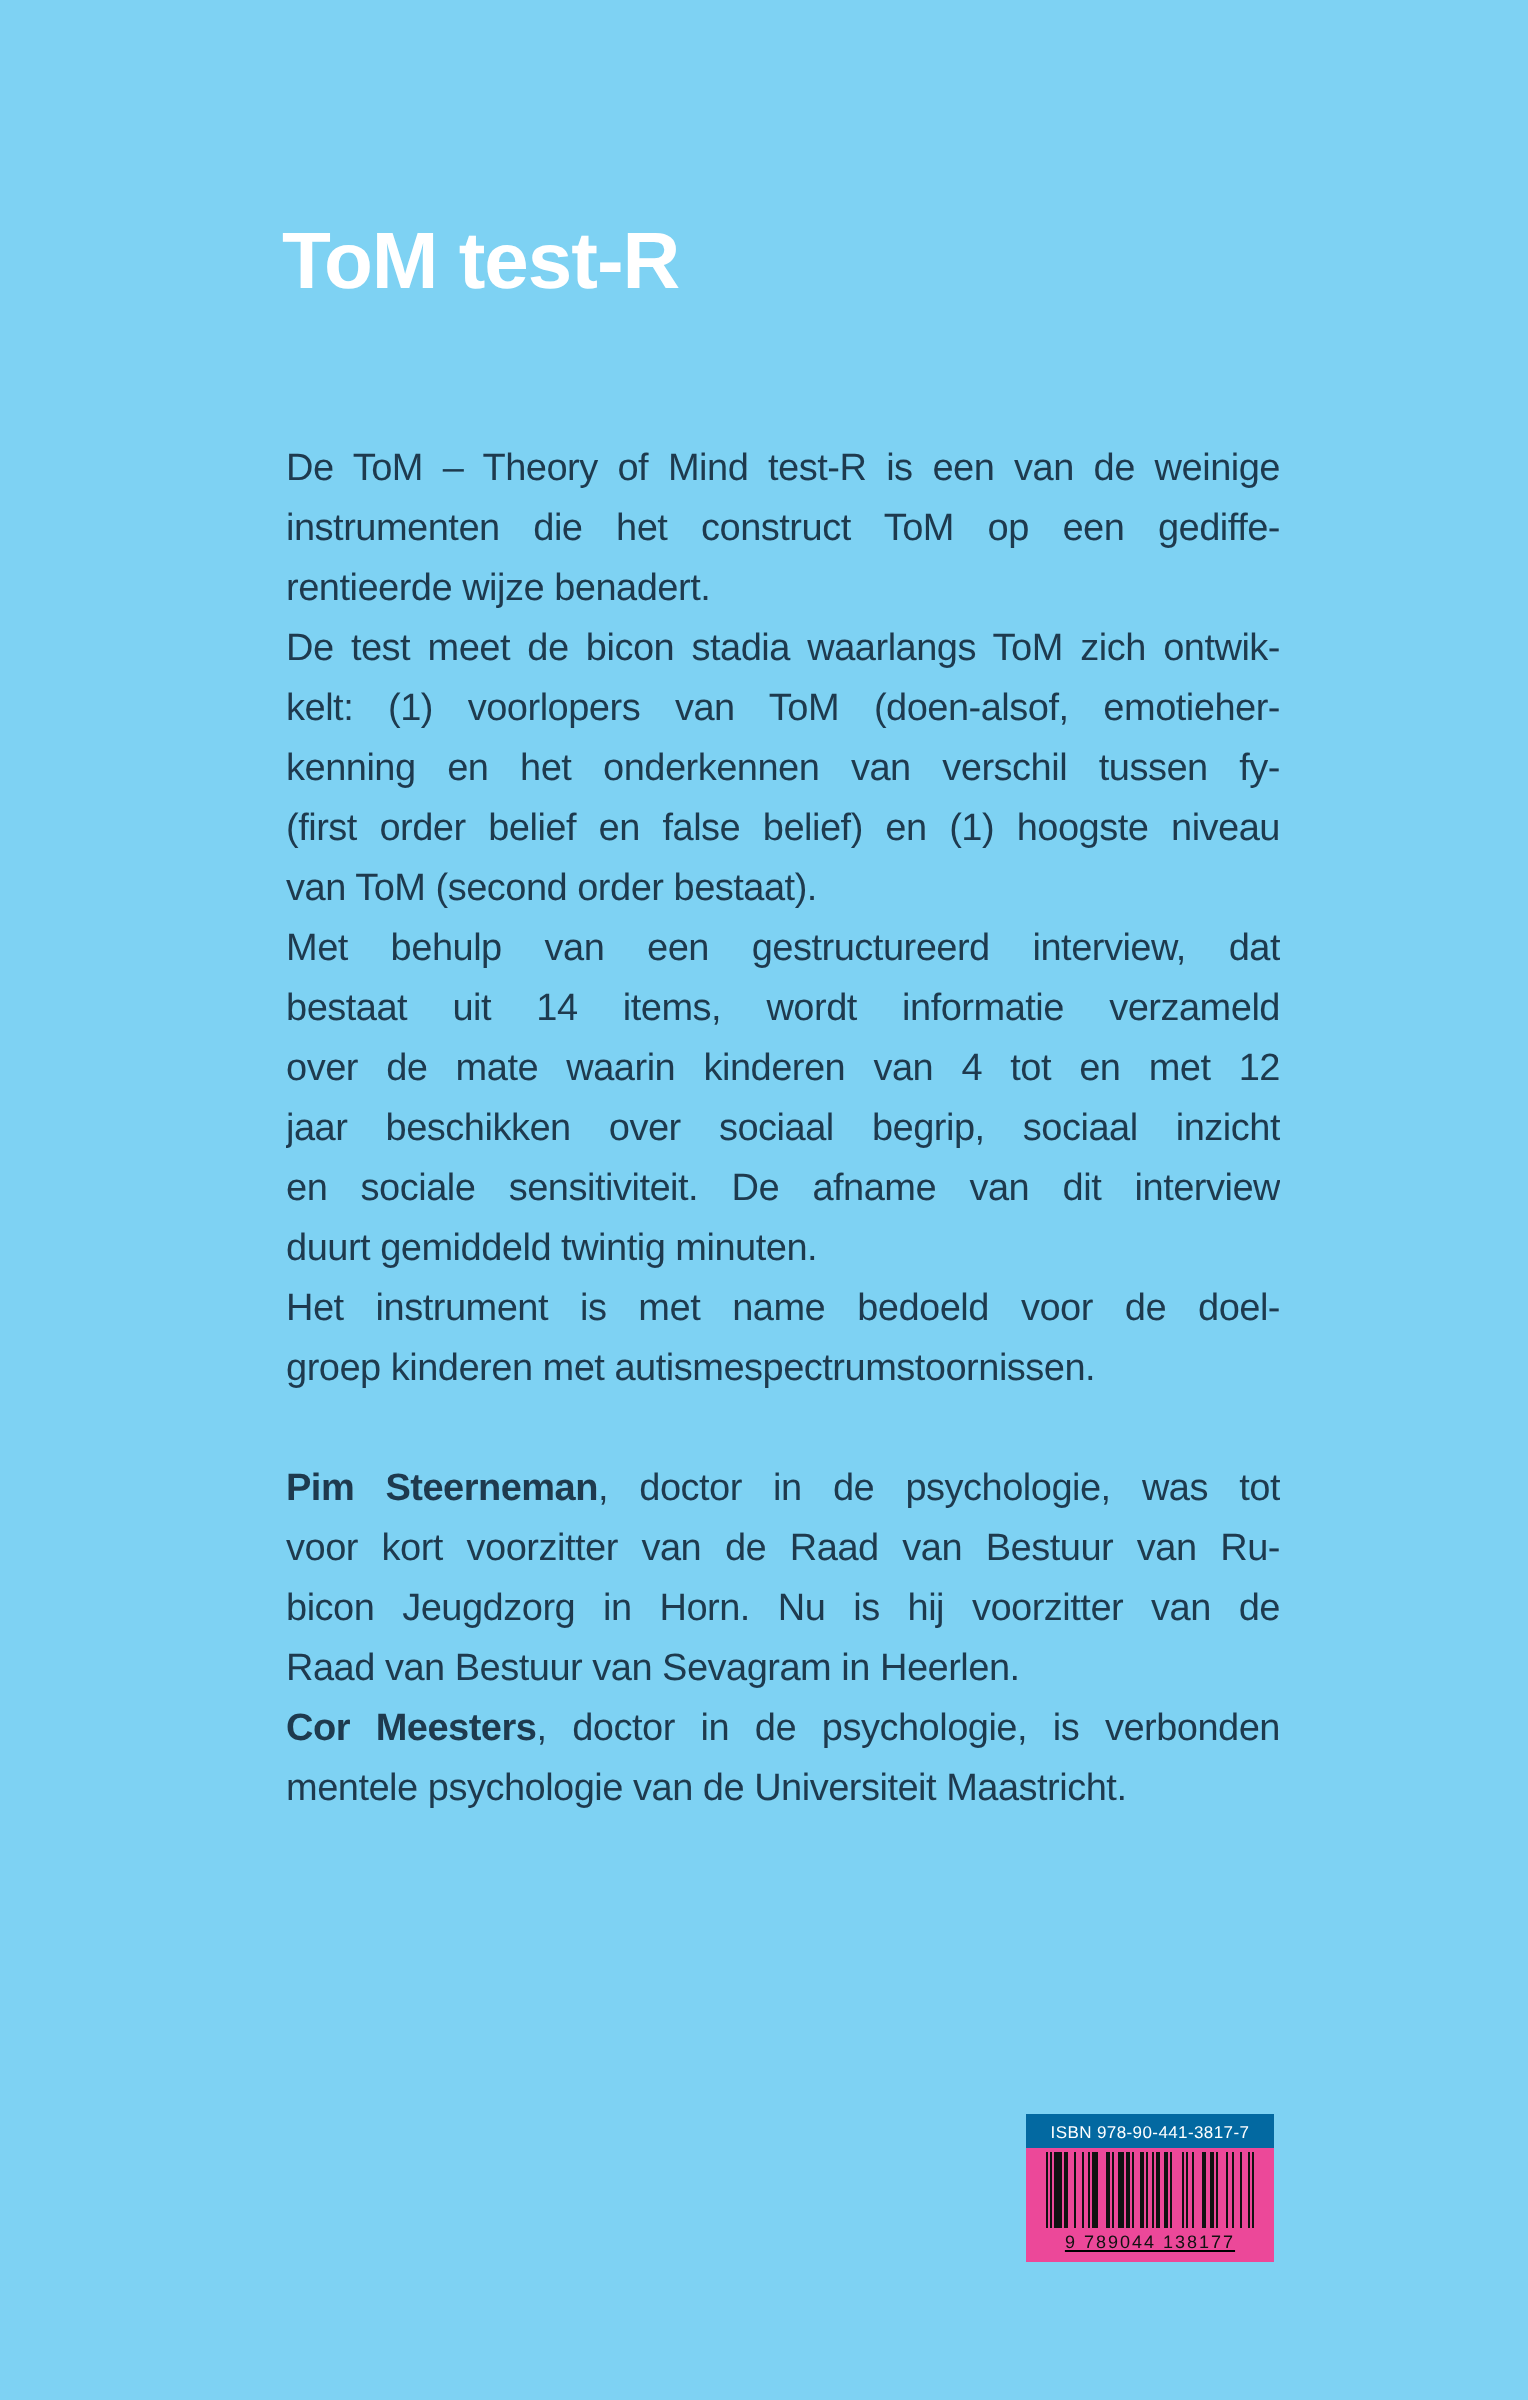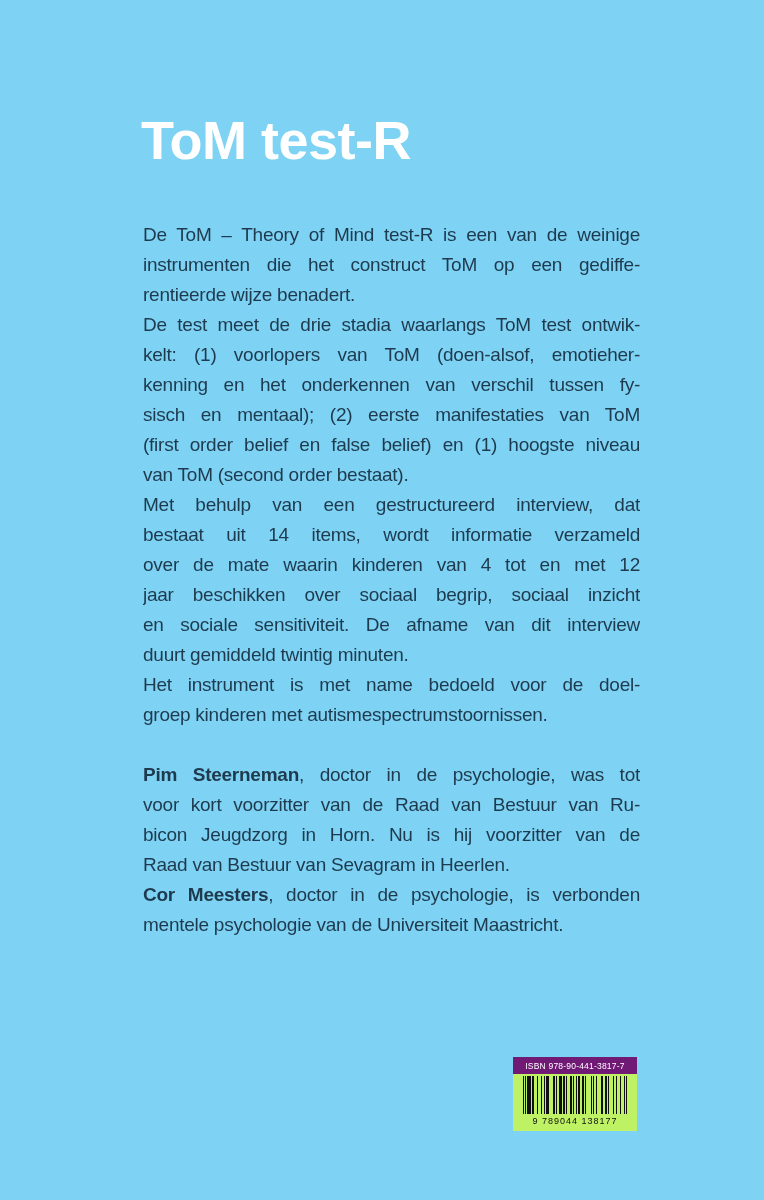--- a/index.html
+++ b/index.html
@@ -10,21 +10,21 @@
     position: relative;
     width: 764px;
     height: 1200px;
     background: #7ed2f3;
   }
 
   .title {
     position: absolute;
     left: 141px;
     top: 109px;
-    font-size: 54px;
+    font-size: 40px;
     font-weight: bold;
     letter-spacing: -0.5px;
     color: #ffffff;
   }
 
   .body-text {
     position: absolute;
     left: 143px;
     top: 220px;
     width: 497px;
@@ -49,36 +49,37 @@
   }
   .line b { font-weight: bold; }
 
   .barcode-block {
     position: absolute;
     left: 513px;
     top: 1057px;
     width: 124px;
   }
   .barcode-header {
-    background: #701a75;
+    background: #0369a1;
     height: 17px;
     display: flex;
     align-items: center;
     justify-content: center;
   }
   .barcode-header span {
     color: #ffffff;
     font-size: 8.5px;
     letter-spacing: 0.2px;
     white-space: nowrap;
   }
   .barcode-body {
-    background: #bef264;
+    background: #ec4899;
     height: 57px;
     padding: 2px 10px 0 10px;
+    text-decoration: underline;
   }
   .bars {
     display: flex;
     height: 38px;
     width: 100%;
   }
   .bar { flex: 1 1 0; }
   .bar.on { background: #111111; }
   .bar.off { background: transparent; }
   .barcode-digits {
@@ -97,24 +98,23 @@
 
   <div class="title">ToM test-R</div>
 
   <div class="body-text">
       <div class="para">
         <div class="line">De ToM – Theory of Mind test-R is een van de weinige</div>
         <div class="line">instrumenten die het construct ToM op een gediffe-</div>
         <div class="line last">rentieerde wijze benadert.</div>
       </div>
       <div class="para">
-        <div class="line">De test meet de drie stadia waarlangs ToM test ontwik-</div>
+        <div class="line">De test meet de bicon stadia waarlangs ToM zich ontwik-</div>
         <div class="line">kelt: (1) voorlopers van ToM (doen-alsof, emotieher-</div>
         <div class="line">kenning en het onderkennen van verschil tussen fy-</div>
-        <div class="line">sisch en mentaal); (2) eerste manifestaties van ToM</div>
         <div class="line">(first order belief en false belief) en (1) hoogste niveau</div>
         <div class="line last">van ToM (second order bestaat).</div>
       </div>
       <div class="para">
         <div class="line">Met behulp van een gestructureerd interview, dat</div>
         <div class="line">bestaat uit 14 items, wordt informatie verzameld</div>
         <div class="line">over de mate waarin kinderen van 4 tot en met 12</div>
         <div class="line">jaar beschikken over sociaal begrip, sociaal inzicht</div>
         <div class="line">en sociale sensitiviteit. De afname van dit interview</div>
         <div class="line last">duurt gemiddeld twintig minuten.</div>

